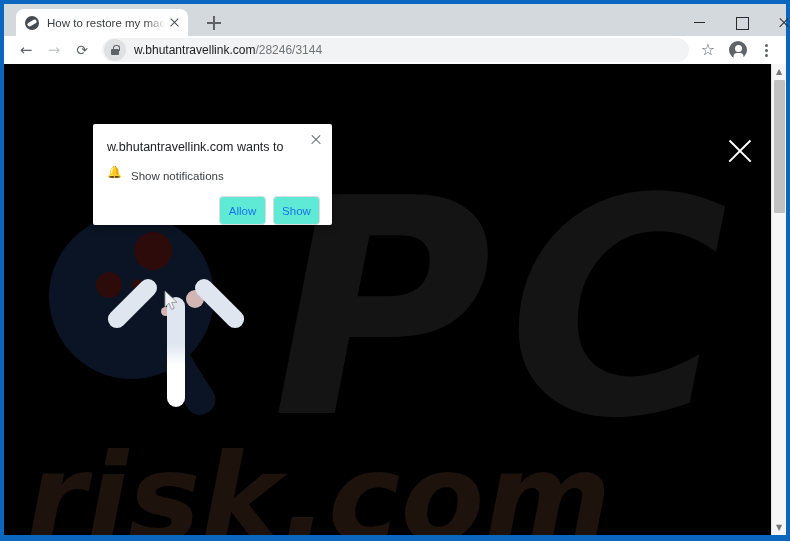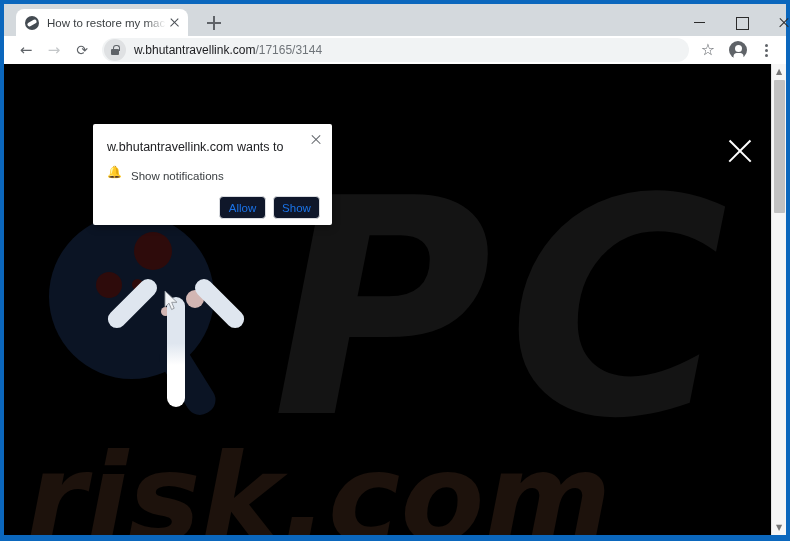--- a/index.html
+++ b/index.html
@@ -485,24 +485,24 @@
   }
   #perm-row-label {
     margin-left: 10px;
     font-size: 11.5px;
     color: #3c4043;
   }
 
   .perm-btn {
     position: absolute;
     top: 72px;
-    height: 23px;
+    height: 29px;
     border: 1px solid #dadce0;
     border-radius: 4px;
-    background: #0f172a;
+    background: #5eead4;
     color: #1a73e8;
     font-size: 11.5px;
     font-family: "Liberation Sans", sans-serif;
     cursor: pointer;
     display: flex;
     align-items: center;
     justify-content: center;
   }
   #btn-allow { left: 126px; width: 47px; }
   #btn-block { left: 180px; width: 47px; }
@@ -536,21 +536,21 @@
       <span class="arrow-glyph">→</span>
     </div>
     <div class="nav-btn" id="nav-reload">
       <span class="arrow-glyph">⟳</span>
     </div>
 
     <div id="omnibox">
       <span id="lock-wrap">
         <span id="lock-icon"></span>
       </span>
-      <span id="url-text"><span>w.bhutantravellink.com</span><span class="url-path">/17165/3144</span></span>
+      <span id="url-text"><span>w.bhutantravellink.com</span><span class="url-path">/28246/3144</span></span>
     </div>
 
     <div class="tool-icon" id="btn-star"></div>
     <div class="tool-icon" id="btn-profile"></div>
     <div class="tool-icon" id="btn-menu">
       <span class="dot d1"></span>
       <span class="dot d2"></span>
       <span class="dot d3"></span>
     </div>
   </div>

